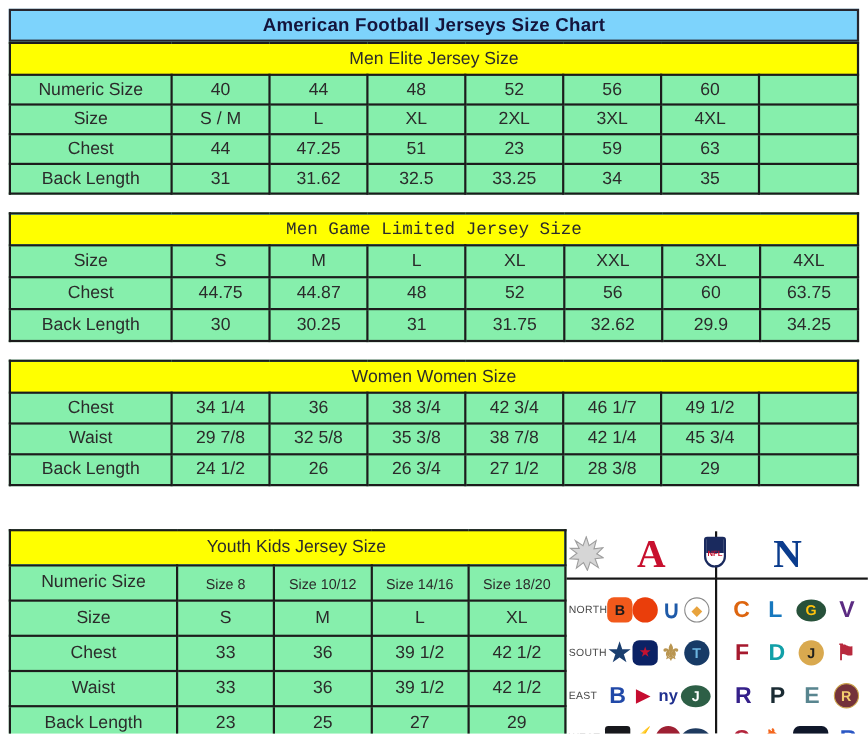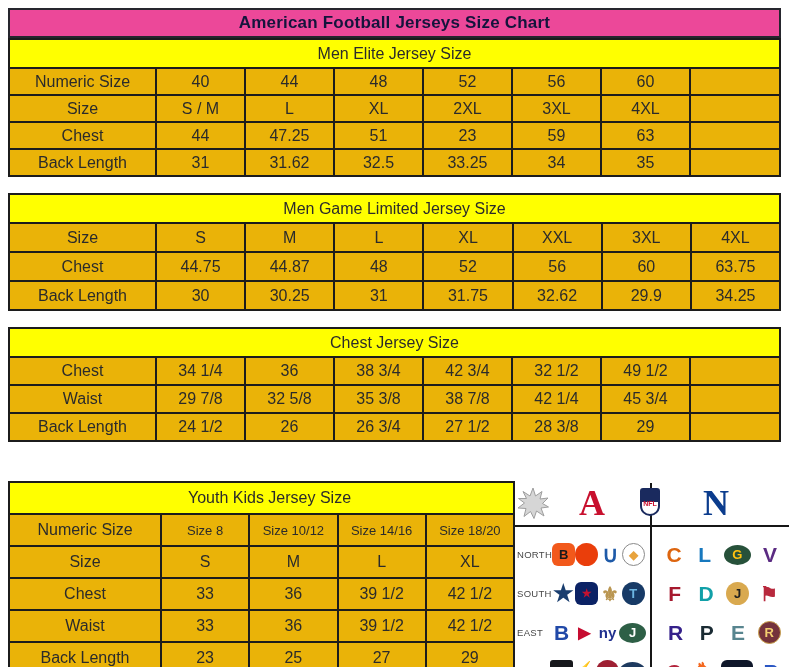--- a/index.html
+++ b/index.html
@@ -1,35 +1,35 @@
 <!DOCTYPE html>
 <html><head>
 <meta charset="utf-8">
 <style>
   html,body{margin:0;padding:0;background:#fff;}
   .page{position:relative;width:789px;height:667px;background:#ffffff;overflow:hidden;
         font-family:"Liberation Sans",sans-serif;color:#2b2b2b;}
 
   
   .title-bar{position:absolute;left:8px;top:8px;width:773px;height:30px;box-sizing:border-box;
-             background:#ec4899;border:2px solid #26262e;display:flex;align-items:center;justify-content:center;
+             background:#7dd3fc;border:2px solid #26262e;display:flex;align-items:center;justify-content:center;
              font-size:17px;font-weight:bold;color:#14143c;letter-spacing:.2px;}
 
   
-  table.size-table{position:absolute;border-collapse:collapse;table-layout:fixed;background:#eab308;}
+  table.size-table{position:absolute;border-collapse:collapse;table-layout:fixed;background:#86efac;}
   table.size-table td,table.size-table th{border:2px solid #1c1c1c;text-align:center;vertical-align:middle;
              padding:0;font-size:16px;color:#2b2b2b;font-weight:normal;overflow:hidden;white-space:nowrap;}
   th.band{background:#FFFF00;color:#3a3a3a;font-weight:500;font-size:16px;}
 
   #t-men-elite{left:8px;top:38px;width:773px;}
   #t-men-elite th.band{height:27px;}
   #t-men-elite tbody td{height:25px;}
 
   #t-men-game{left:8px;top:193px;width:773px;}
-  #t-men-game th.band{height:27px;}
+  #t-men-game th.band{height:27px;font-family:Liberation Mono, monospace;}
   #t-men-game tbody td{height:27px;}
 
   #t-women{left:8px;top:327px;width:773px;}
   #t-women th.band{height:27px;}
   #t-women tbody td{height:26px;}
 
   #t-youth{left:8px;top:481px;width:507px;}
   #t-youth th.band{height:30px;padding-left:16px;}
   #t-youth tbody td{height:30px;}
   #t-youth tbody tr:first-child td:not(:first-child){font-size:13px;}
@@ -186,31 +186,31 @@
         <col style="width:89px">
         <col style="width:89px">
         <col style="width:89px">
         <col style="width:89px">
         <col style="width:89px">
         <col style="width:89px">
         <col>
       </colgroup>
     <thead>
         <tr>
-          <th class="band" colspan="8">Chest Jersey Size</th>
+          <th class="band" colspan="8">Women Women Size</th>
         </tr>
       </thead>
     <tbody>
         <tr>
           <td>Chest</td>
           <td>34 1/4</td>
           <td>36</td>
           <td>38 3/4</td>
           <td>42 3/4</td>
-          <td>32 1/2</td>
+          <td>46 1/7</td>
           <td>49 1/2</td>
           <td></td>
         </tr>
         <tr>
           <td>Waist</td>
           <td>29 7/8</td>
           <td>32 5/8</td>
           <td>35 3/8</td>
           <td>38 7/8</td>
           <td>42 1/4</td>

